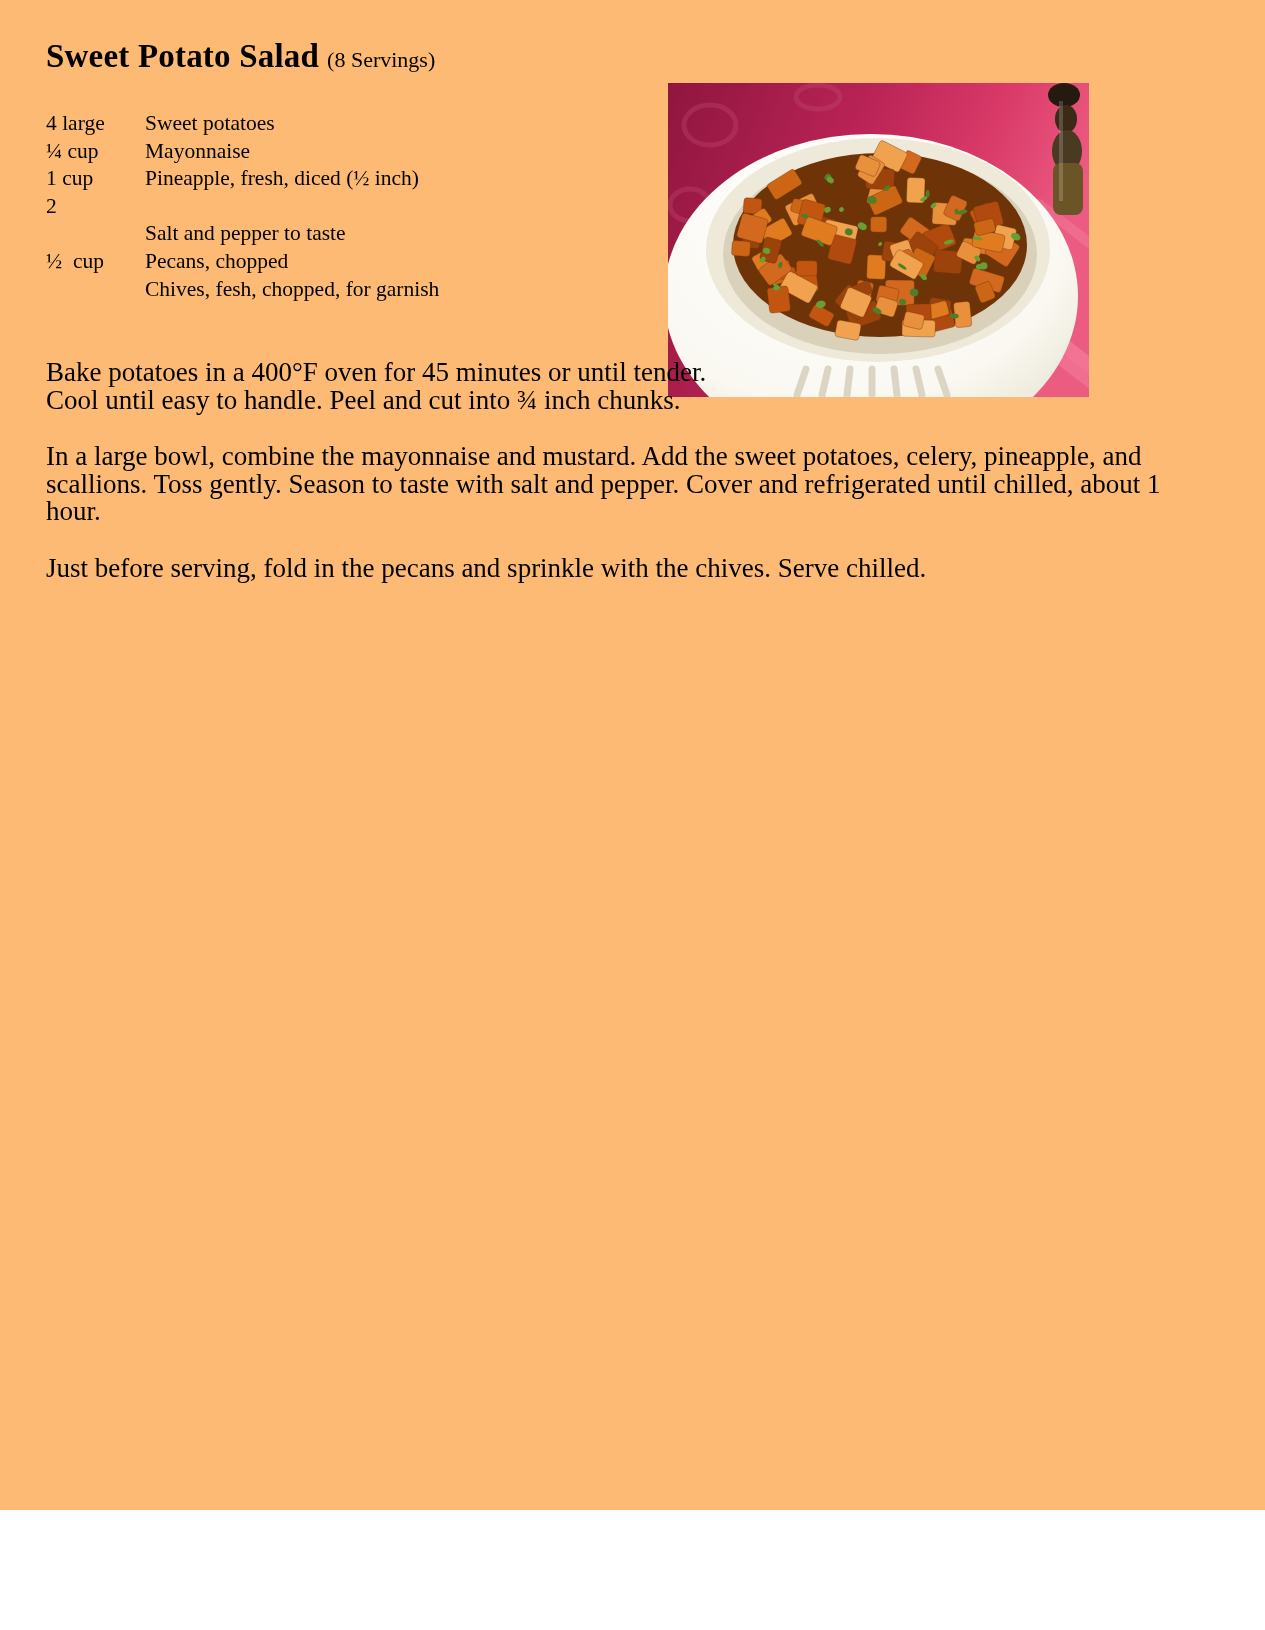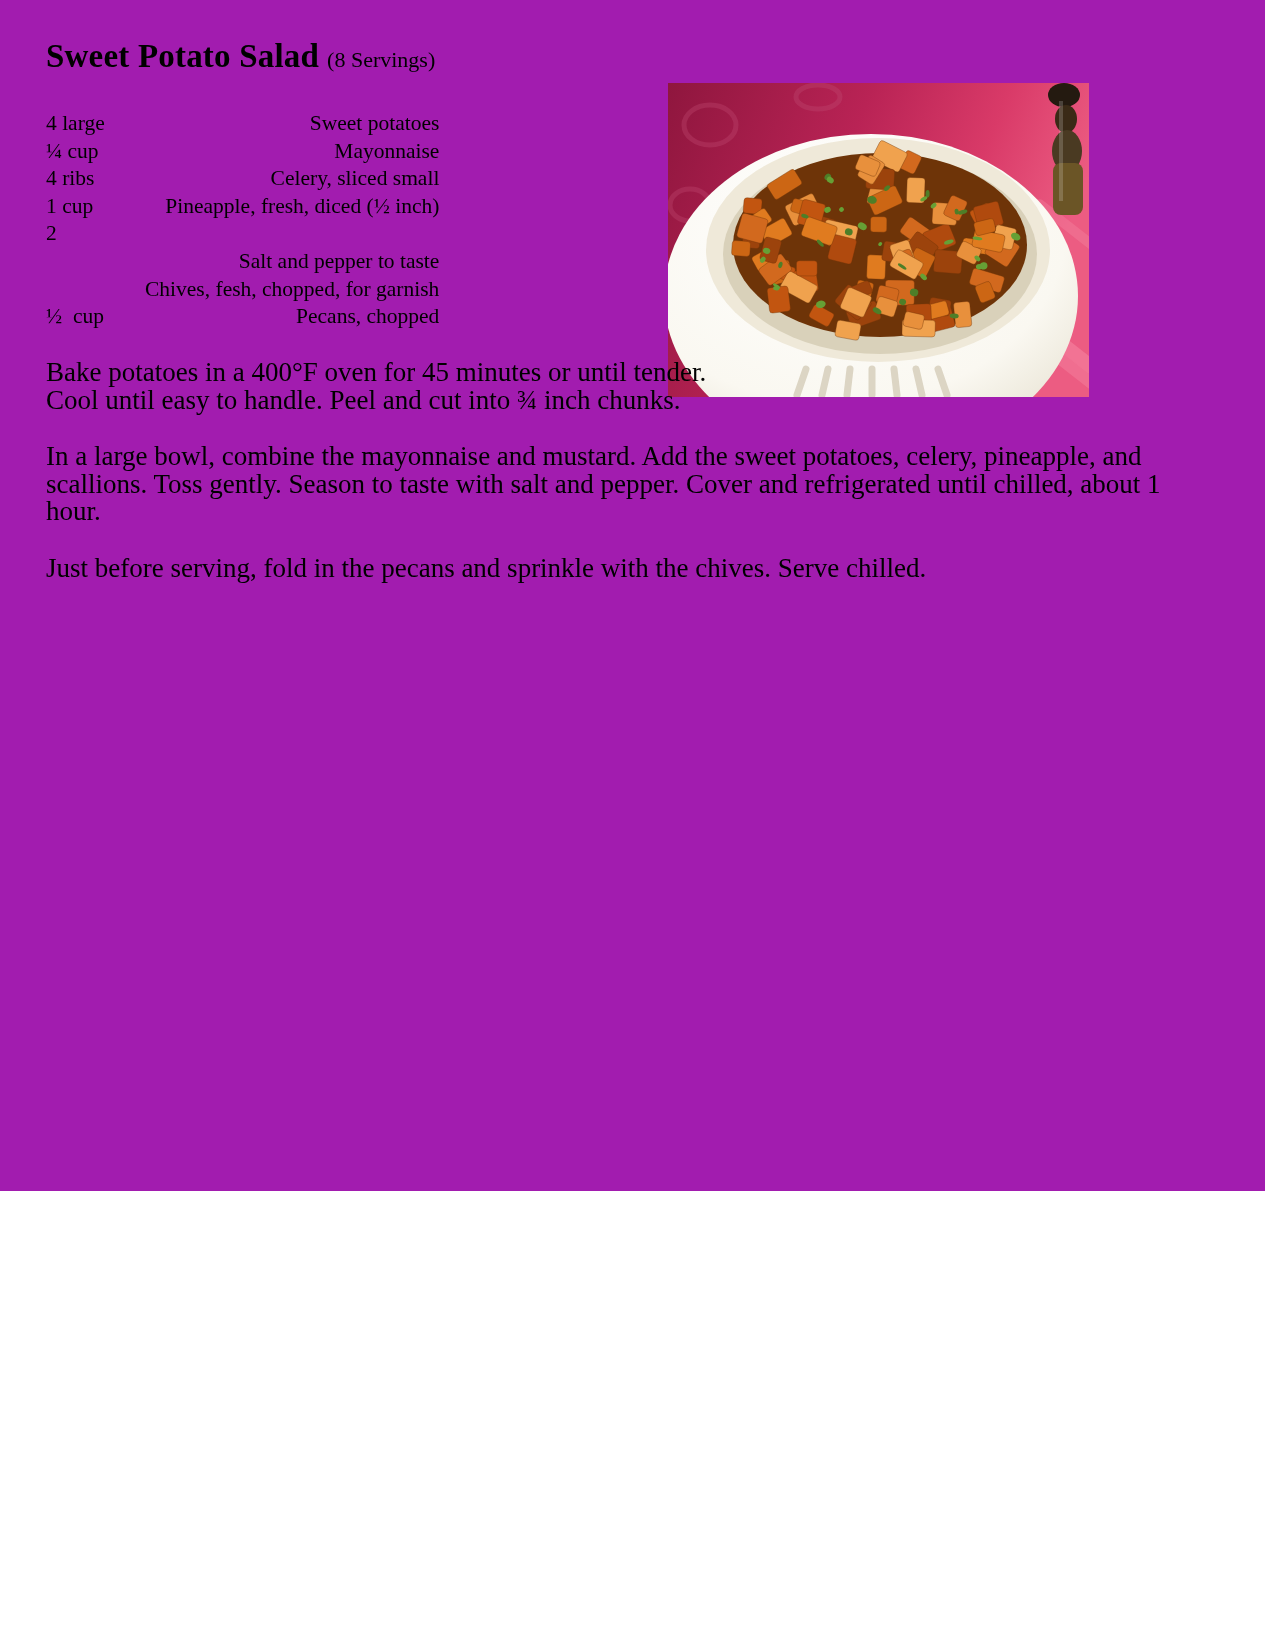--- a/index.html
+++ b/index.html
@@ -1,38 +1,38 @@
 <!DOCTYPE html>
 <html><head>
 <meta charset="utf-8">
 <style>
   html,body{margin:0;padding:0;background:#ffffff;}
   .page{
     position:relative;
-    width:1265px;height:1191px;
-    background:#a21caf;
+    width:1265px;height:1510px;
+    background:#fdba74;
     font-family:"Liberation Serif", "DejaVu Serif", serif;
     color:#000000;
     overflow:hidden;
   }
   .title{
     position:absolute;left:46px;top:38px;
     white-space:nowrap;
   }
   .title .main{
     font-size:33px;font-weight:bold;letter-spacing:0.2px;
   }
   .title .servings{
     font-size:22px;font-weight:normal;margin-left:8px;
   }
   .ingredients{
     position:absolute;left:46px;top:110px;
     font-size:21.5px;line-height:27.6px;
   }
-  .ing-row{display:flex;justify-content:space-between;}
+  .ing-row{display:flex;}
   .ing-qty{width:99px;flex:none;white-space:pre;}
   .ing-name{white-space:pre;}
   .instructions{
     position:absolute;left:46px;top:359px;
     font-size:27px;line-height:27.6px;
   }
   .para{margin:0 0 29px 0;}
   .para .line{white-space:nowrap;}
   .photo{
     position:absolute;left:668px;top:83px;
@@ -55,47 +55,43 @@
       <div class="ing-row">
         <span class="ing-qty">4 large</span>
         <span class="ing-name">Sweet potatoes</span>
       </div>
 
       <div class="ing-row">
         <span class="ing-qty">¼ cup</span>
         <span class="ing-name">Mayonnaise</span>
       </div>
 
-      <div class="ing-row">
-        <span class="ing-qty">4 ribs</span>
-        <span class="ing-name">Celery, sliced small</span>
-      </div>
 
       <div class="ing-row">
         <span class="ing-qty">1 cup</span>
         <span class="ing-name">Pineapple, fresh, diced (½ inch)</span>
       </div>
 
       <div class="ing-row">
         <span class="ing-qty">2</span>
       </div>
 
       <div class="ing-row">
         <span class="ing-qty"></span>
         <span class="ing-name">Salt and pepper to taste</span>
       </div>
 
       <div class="ing-row">
+        <span class="ing-qty">½  cup</span>
+        <span class="ing-name">Pecans, chopped</span>
+      </div>
+
+      <div class="ing-row">
         <span class="ing-qty"></span>
         <span class="ing-name">Chives, fesh, chopped, for garnish</span>
-      </div>
-
-      <div class="ing-row">
-        <span class="ing-qty">½  cup</span>
-        <span class="ing-name">Pecans, chopped</span>
       </div>
     </div>
 
   <figure class="photo" style="margin:0" role="img" aria-label="White bowl filled with cubed sweet potato salad garnished with chopped green herbs, on a crimson patterned tablecloth with a dark wooden pepper grinder behind">
     <svg width="421" height="314" viewBox="0 0 421 314" xmlns="http://www.w3.org/2000/svg">
       <defs>
         <linearGradient id="bgGrad" x1="0" y1="0" x2="1" y2="0.3">
           <stop offset="0" stop-color="#8f163e"></stop>
           <stop offset="0.45" stop-color="#b92355"></stop>
           <stop offset="0.75" stop-color="#d93a68"></stop>

